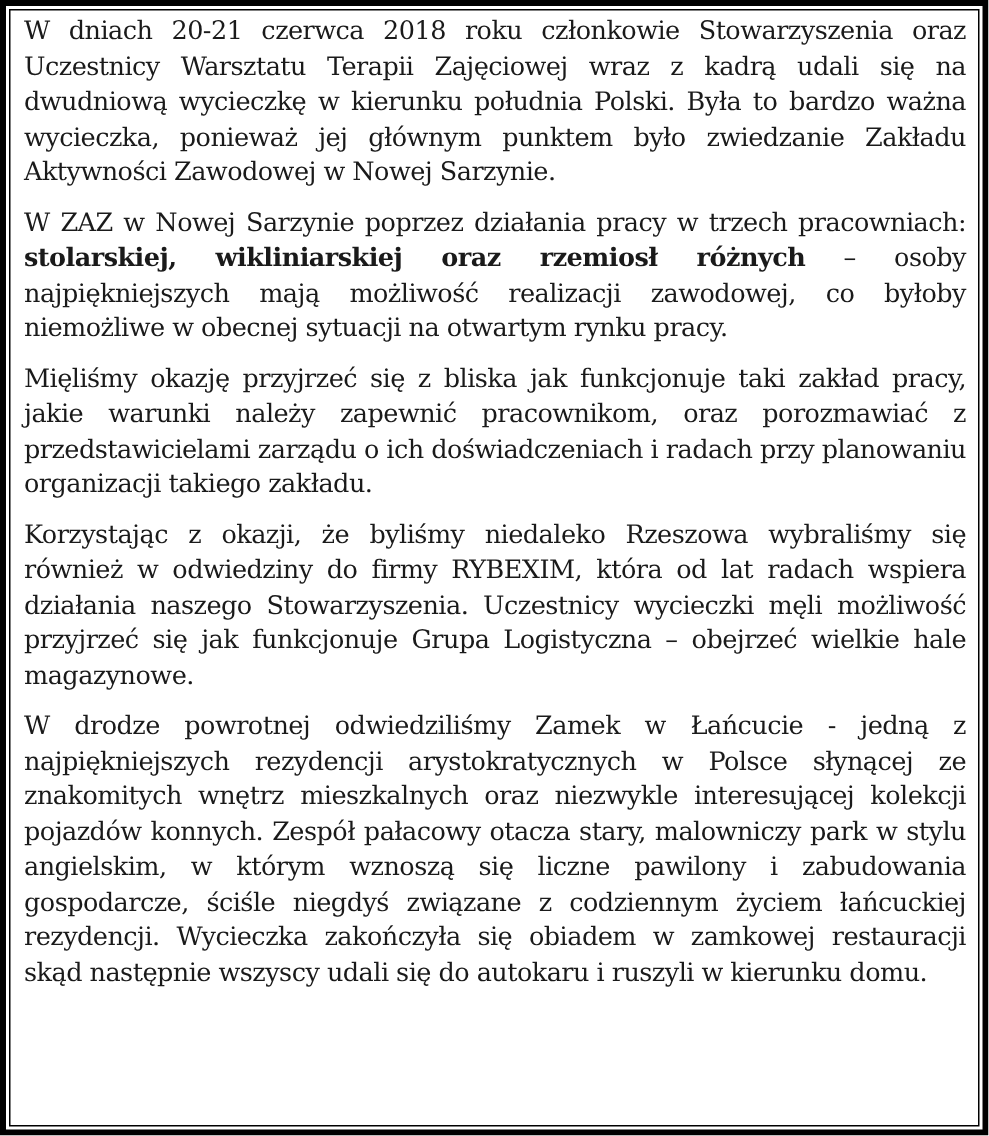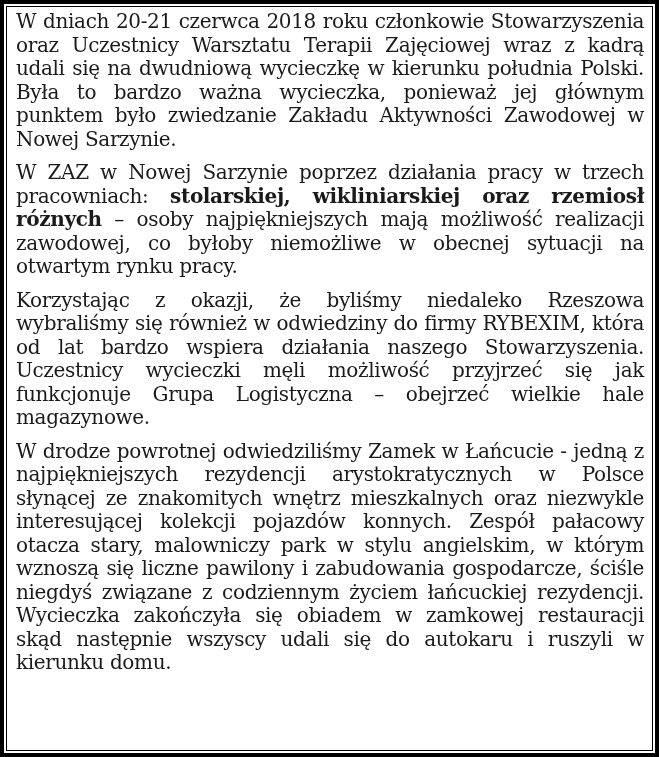--- a/index.html
+++ b/index.html
@@ -27,21 +27,21 @@
       left: 2px; top: 2px; right: 2px; bottom: 2px;
       border: 1px solid #000000;
       background: #ffffff;
     }
     .content {
       position: absolute;
       left: 16px;
       right: 15px;
       top: 10px;
       font-family: "DejaVu Serif", "Liberation Serif", serif;
-      font-size: 20px;
+      font-size: 17px;
       line-height: 23.5px;
       color: #1a1a1a;
       text-align: justify;
       letter-spacing: -0.35px;
       word-spacing: 0px;
     }
     .content p {
       margin: 0 0 10px 0;
     }
     .content p.last {
@@ -57,17 +57,18 @@
 <div class="frame-outer">
   <div class="frame-inner">
   </div>
 </div>
 
 <div class="content">
   <p>W dniach 20-21 czerwca 2018 roku członkowie Stowarzyszenia oraz Uczestnicy Warsztatu Terapii Zajęciowej wraz z kadrą udali się na dwudniową wycieczkę w kierunku południa Polski. Była to bardzo ważna wycieczka, ponieważ jej głównym punktem było zwiedzanie Zakładu Aktywności Zawodowej w Nowej Sarzynie.</p>
 
   <p><span>W ZAZ w Nowej Sarzynie poprzez działania pracy w trzech pracowniach: </span><b class="bold">stolarskiej, wikliniarskiej oraz rzemiosł różnych</b><span> – osoby najpiękniejszych mają możliwość realizacji zawodowej, co byłoby niemożliwe w obecnej sytuacji na otwartym rynku pracy.</span></p>
 
+  <p>Mięliśmy okazję przyjrzeć się z bliska jak funkcjonuje taki zakład pracy, jakie warunki należy zapewnić pracownikom, oraz porozmawiać z przedstawicielami zarządu o ich doświadczeniach i radach przy planowaniu organizacji takiego zakładu.</p>
 
-  <p>Korzystając z okazji, że byliśmy niedaleko Rzeszowa wybraliśmy się również w odwiedziny do firmy RYBEXIM, która od lat bardzo wspiera działania naszego Stowarzyszenia. Uczestnicy wycieczki męli możliwość przyjrzeć się jak funkcjonuje  Grupa Logistyczna – obejrzeć wielkie hale magazynowe.</p>
+  <p>Korzystając z okazji, że byliśmy niedaleko Rzeszowa wybraliśmy się również w odwiedziny do firmy RYBEXIM, która od lat radach wspiera działania naszego Stowarzyszenia. Uczestnicy wycieczki męli możliwość przyjrzeć się jak funkcjonuje  Grupa Logistyczna – obejrzeć wielkie hale magazynowe.</p>
 
   <p class="last">W drodze powrotnej odwiedziliśmy Zamek w Łańcucie  - jedną z najpiękniejszych rezydencji arystokratycznych w Polsce słynącej ze znakomitych wnętrz mieszkalnych oraz niezwykle interesującej kolekcji pojazdów konnych. Zespół pałacowy otacza stary, malowniczy park w stylu angielskim, w którym wznoszą się liczne pawilony i zabudowania gospodarcze, ściśle niegdyś związane z codziennym życiem łańcuckiej rezydencji. Wycieczka zakończyła się obiadem w zamkowej restauracji skąd następnie wszyscy udali się do autokaru i  ruszyli w kierunku domu.</p>
 </div>
 
 </body></html>

